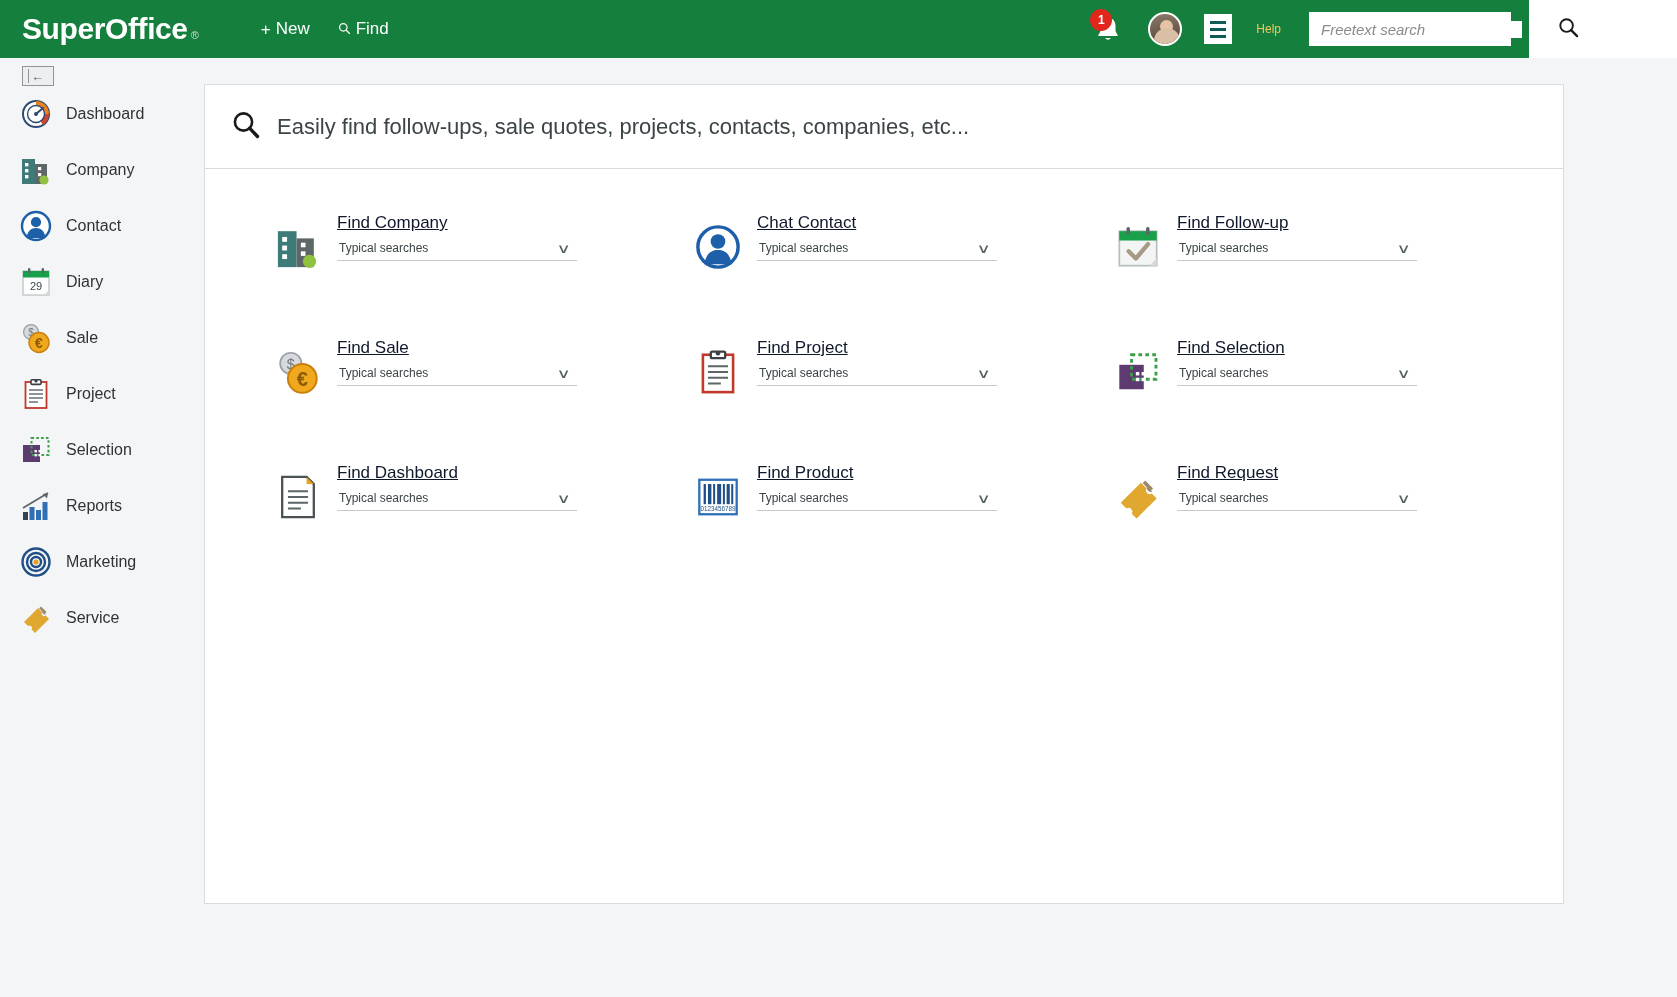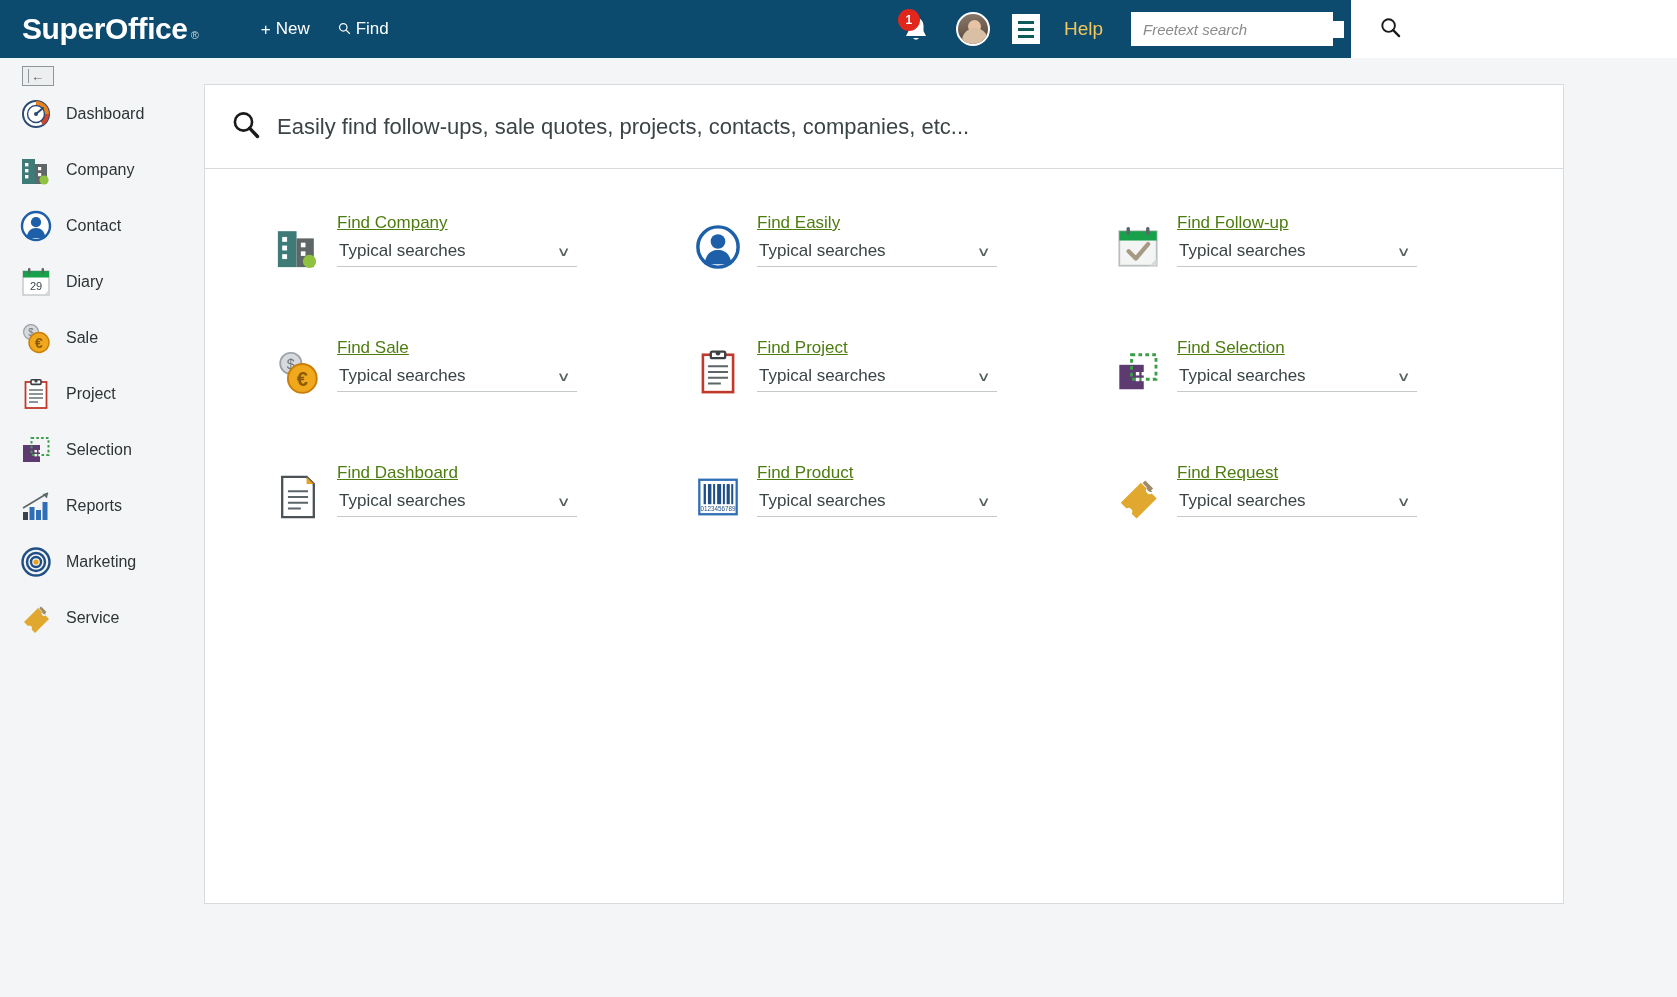--- a/index.html
+++ b/index.html
@@ -6,22 +6,22 @@
   html, body {
     width: 1677px; height: 997px;
     font-family: "Liberation Sans", sans-serif;
     background: #ffffff;
     overflow: hidden;
   }
 
   
   #topbar {
     position: absolute; top: 0; left: 0;
-    width: 1351px; height: 58px;
-    background: #0c4a6e;
+    width: 1529px; height: 58px;
+    background: #15803d;
     display: flex; align-items: center;
   }
   #logo-wrap {
     margin-left: 22px;
     display: flex; align-items: baseline;
     user-select: none;
   }
   #logo-text {
     color: #ffffff;
     font-size: 30px;
@@ -103,21 +103,21 @@
     cursor: pointer;
     margin-right: 24px;
   }
   #hamburger span {
     display: block;
     width: 16px; height: 3px;
     background: #0d5c56;
   }
   #help-link {
     color: #f2c75c;
-    font-size: 19px;
+    font-size: 12px;
     cursor: pointer;
     margin-right: 28px;
   }
   #freetext-wrap {
     width: 202px; height: 34px;
     background: #ffffff;
     display: flex; align-items: center;
     padding: 0 8px 0 12px;
     gap: 36px;
   }
@@ -215,36 +215,36 @@
   }
   .tile-icon {
     width: 50px; height: 52px;
     flex: none;
     display: flex; align-items: center; justify-content: center;
     margin-top: 12px;
   }
   .tile-body { padding-top: 4px; }
   .tile-link {
     font-size: 17px;
-    color: #4d7c0f;
+    color: #0f172a;
     text-decoration: underline;
     cursor: pointer;
     display: inline-block;
     margin-bottom: 6px;
   }
   .tile-select {
     width: 240px;
     border-bottom: 1px solid #c4c9cb;
     display: flex; align-items: center;
     justify-content: space-between;
     padding: 2px 4px 5px 2px;
     cursor: pointer;
   }
   .tile-select-label {
-    font-size: 17px;
+    font-size: 12px;
     color: #3b4447;
   }
   .chev {
     color: #55605f;
     font-size: 13px;
     line-height: 1;
     transform: scaleX(1.5);
     margin-right: 4px;
   }
 </style>
@@ -473,21 +473,21 @@
             </div></div>
         </div>
         <div class="tile">
           <div class="tile-icon">
             <svg width="46" height="46" viewBox="0 0 32 32">
               <circle cx="16" cy="16" r="14" fill="#fff" stroke="#1d5fa8" stroke-width="2.4"></circle>
               <circle cx="16" cy="12.2" r="5.1" fill="#1d5fa8"></circle>
               <path d="M6.5 28 C7.6 20.6 11.2 18 16 18 C20.8 18 24.4 20.6 25.5 28 Z" fill="#1d5fa8"></path>
             </svg>
           </div>
-          <div class="tile-body"><a class="tile-link">Find Easily</a><div class="tile-select">
+          <div class="tile-body"><a class="tile-link">Chat Contact</a><div class="tile-select">
               <span class="tile-select-label">Typical searches</span>
               <span class="chev">∨</span>
             </div></div>
         </div>
         <div class="tile">
           <div class="tile-icon">
             <svg width="46" height="46" viewBox="0 0 32 32">
               <rect x="3" y="5" width="26" height="24" fill="#f3f4f4" stroke="#b9bec0" stroke-width="1.2"></rect>
               <rect x="3" y="5" width="26" height="6.5" fill="#18a04a"></rect>
               <rect x="8" y="2" width="2.4" height="5.5" rx="1.1" fill="#5c6668"></rect>

